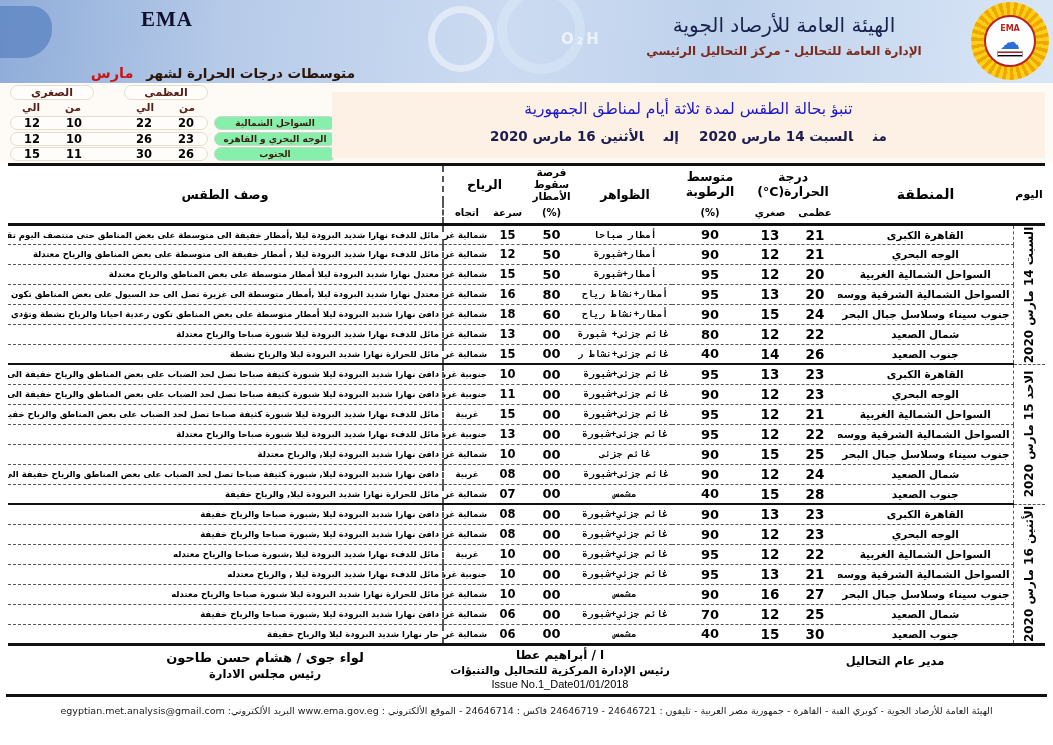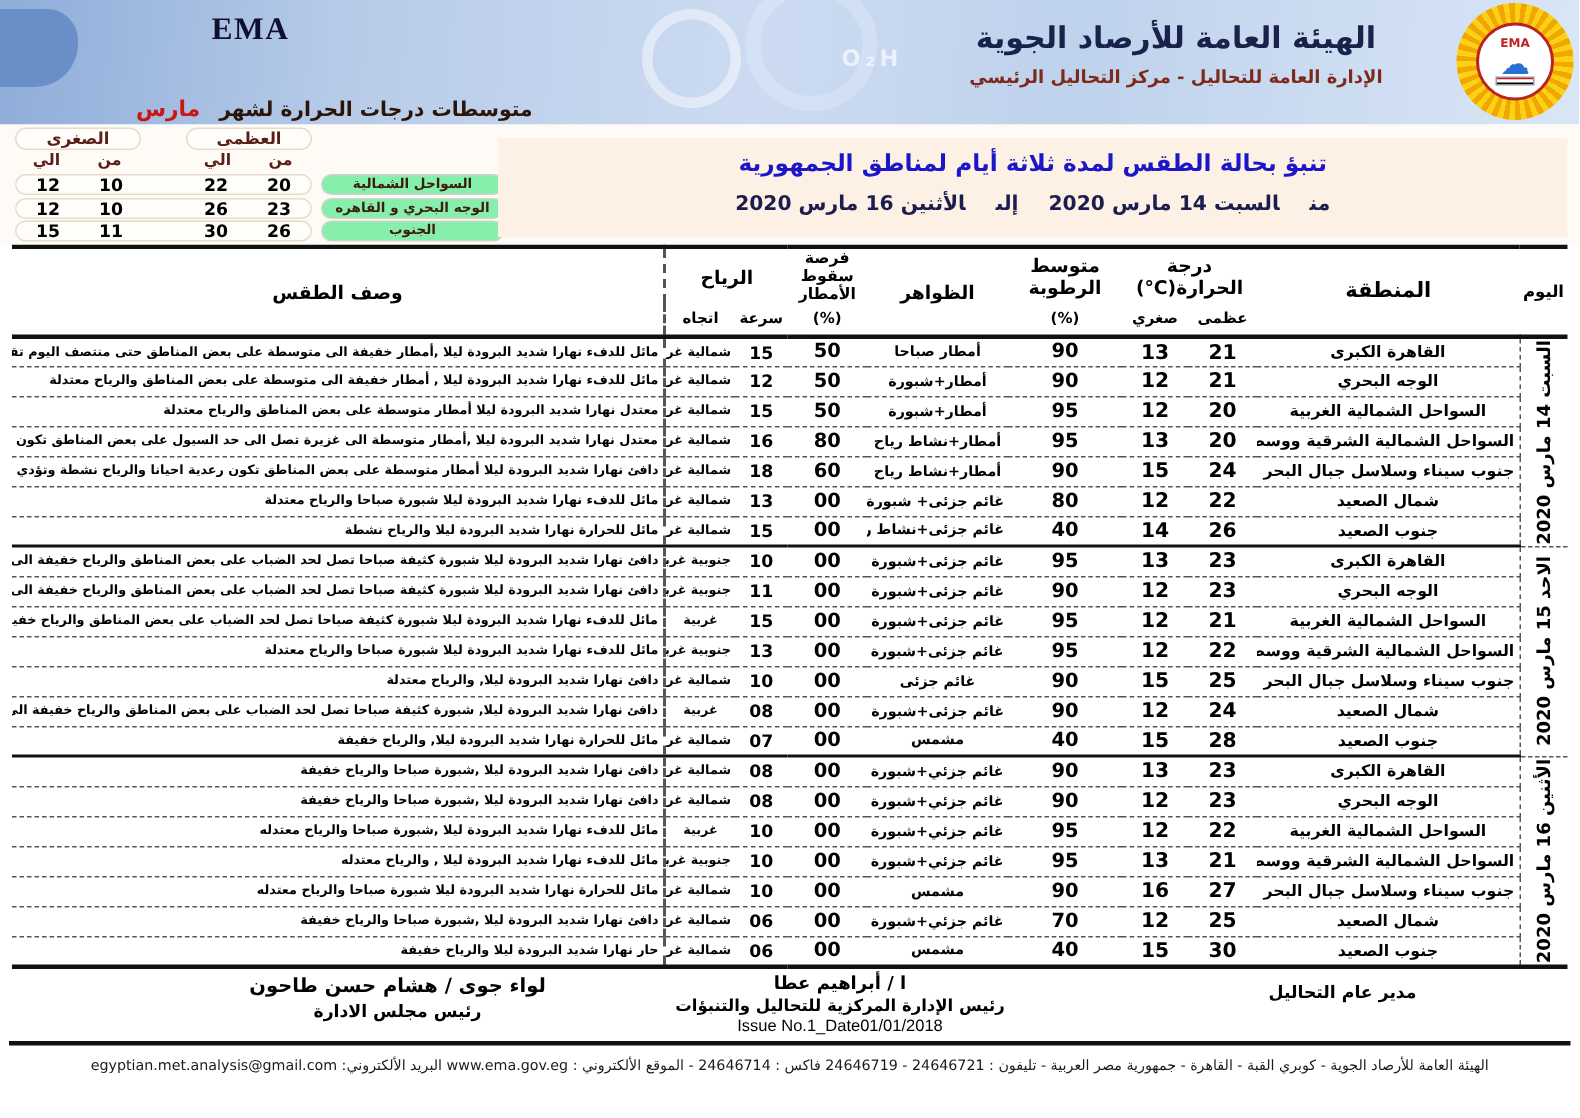--- a/index.html
+++ b/index.html
@@ -15,21 +15,21 @@
     border:7px solid rgba(255,255,255,.45); border-radius:50%; }
   .banner-ring2 { position:absolute; left:497px; top:-14px; width:88px; height:88px;
     border:10px solid rgba(230,240,255,.35); border-radius:50%; }
   .banner-watermark { position:absolute; left:561px; top:30px; font-weight:bold;
     font-size:15px; letter-spacing:3px; color:rgba(255,255,255,.65); }
   .ema-block { position:absolute; left:62px; top:7px; width:210px; text-align:center;
     font-family:"Liberation Serif", serif; font-weight:bold; color:#10102e; }
   .ema-line1 { font-size:21px; letter-spacing:1px; }
   .ema-line2 { font-size:20px; }
   .org-block { position:absolute; right:104px; top:13px; width:330px; text-align:center; direction:rtl; }
-  .org-title { font-size:20px; font-weight:bold; color:#18224a; }
+  .org-title { font-size:20px; font-weight:normal; color:#18224a; }
   .org-subtitle { font-size:12px; font-weight:bold; color:#7d2a1c; margin-top:7px; }
   .avg-title { position:absolute; left:55px; bottom:2px; width:300px; direction:rtl;
     text-align:right; font-size:13.5px; font-weight:bold; color:#2b1508; }
   .avg-title .month { color:#cc1414; font-size:14.5px; margin-right:8px; }
   
   .logo { position:absolute; right:4px; top:2px; width:78px; height:78px; }
   .sun { width:100%; height:100%; border-radius:50%;
     background:repeating-conic-gradient(#fdd017 0deg 6deg, #f0a800 6deg 12deg);
     display:flex; align-items:center; justify-content:center; }
   .logo-inner { width:52px; height:52px; border-radius:50%; background:#fff;
@@ -55,42 +55,42 @@
   .avg-hrow { display:flex; height:15px; margin-bottom:1px; }
   .avg-hpill { display:flex; align-items:center; justify-content:center; height:15px;
     border:1px solid #e6dccd; border-radius:9px; background:#fffdf9;
     font-size:11px; font-weight:bold; color:#5a2017; direction:rtl;text-align:center; }
   .hp-min { width:84px; } .hp-gap { width:30px; } .hp-max { width:84px; }
   .avg-subrow { display:flex; height:13px; margin-bottom:2px; }
   .avg-sub { width:42px; text-align:center; font-size:10.5px; font-weight:bold; color:#5a2017; }
 
   .title-block { position:absolute; left:332px; right:8px; top:9px; bottom:5px;
     background:#fcf1e4; text-align:center; direction:rtl; padding-top:8px; }
-  .bulletin-title { color:#1b16c8; font-weight:bold; font-size:15.5px; }
+  .bulletin-title { color:#1b16c8; font-weight:normal; font-size:15.5px; }
   .date-line { margin-top:10px; color:#1c1c4e; font-weight:bold; font-size:13.5px; }
   .date-line span { margin:0 10px; }
 
   
   table.forecast { border-collapse:collapse; width:1037px; margin:0 8px; table-layout:fixed;
     border-top:3px solid #111; border-bottom:3px solid #111; }
   thead tr.h1 th { height:28px; }
   thead tr.h2 th { height:22px; }
   thead { border-bottom:3px solid #111; }
   th { font-weight:bold; font-size:12.5px; direction:rtl; vertical-align:middle; }
   th.sub { font-size:10px; }
   th.desc-h, td.desc { border-right:2px dashed #555; }
   tbody td { height:20px; padding:0 3px; vertical-align:middle; text-align:center; }
   tr.rsep td { border-bottom:1px dashed #555; }
   tr.gsep td { border-bottom:2.5px solid #111; }
   td.desc { direction:rtl; text-align:right; font-size:8.5px; font-weight:700;
     white-space:nowrap; overflow:hidden; padding-left:6px; }
   td.dir  { font-size:8.5px; font-weight:bold; direction:rtl; white-space:nowrap; overflow:hidden; }
   td.spd  { font-size:11.5px; font-weight:bold; }
   td.rain { font-size:13px; font-weight:bold; }
-  td.phen { font-size:9.5px; font-weight:bold; direction:rtl; white-space:nowrap; overflow:hidden; }
+  td.phen { font-size:9.5px; font-weight:bold; direction:rtl; white-space:nowrap; overflow:hidden;font-family:Liberation Mono, monospace; }
   td.hum  { font-size:13px; font-weight:bold; }
   td.tmin, td.tmax { font-size:13.5px; font-weight:bold; }
   td.regc { font-size:10.5px; font-weight:bold; direction:rtl;
     border-right:1.5px dashed #555; white-space:nowrap; overflow:hidden; }
   td.day-cell { position:relative; padding:0; }
   .day-label { position:absolute; top:50%; left:50%; white-space:nowrap;
     transform:translate(-50%,-50%) rotate(-90deg); font-weight:bold; font-size:12px; direction:rtl; }
 
   
   .sig-row { position:relative; height:48px;text-decoration:underline; }

